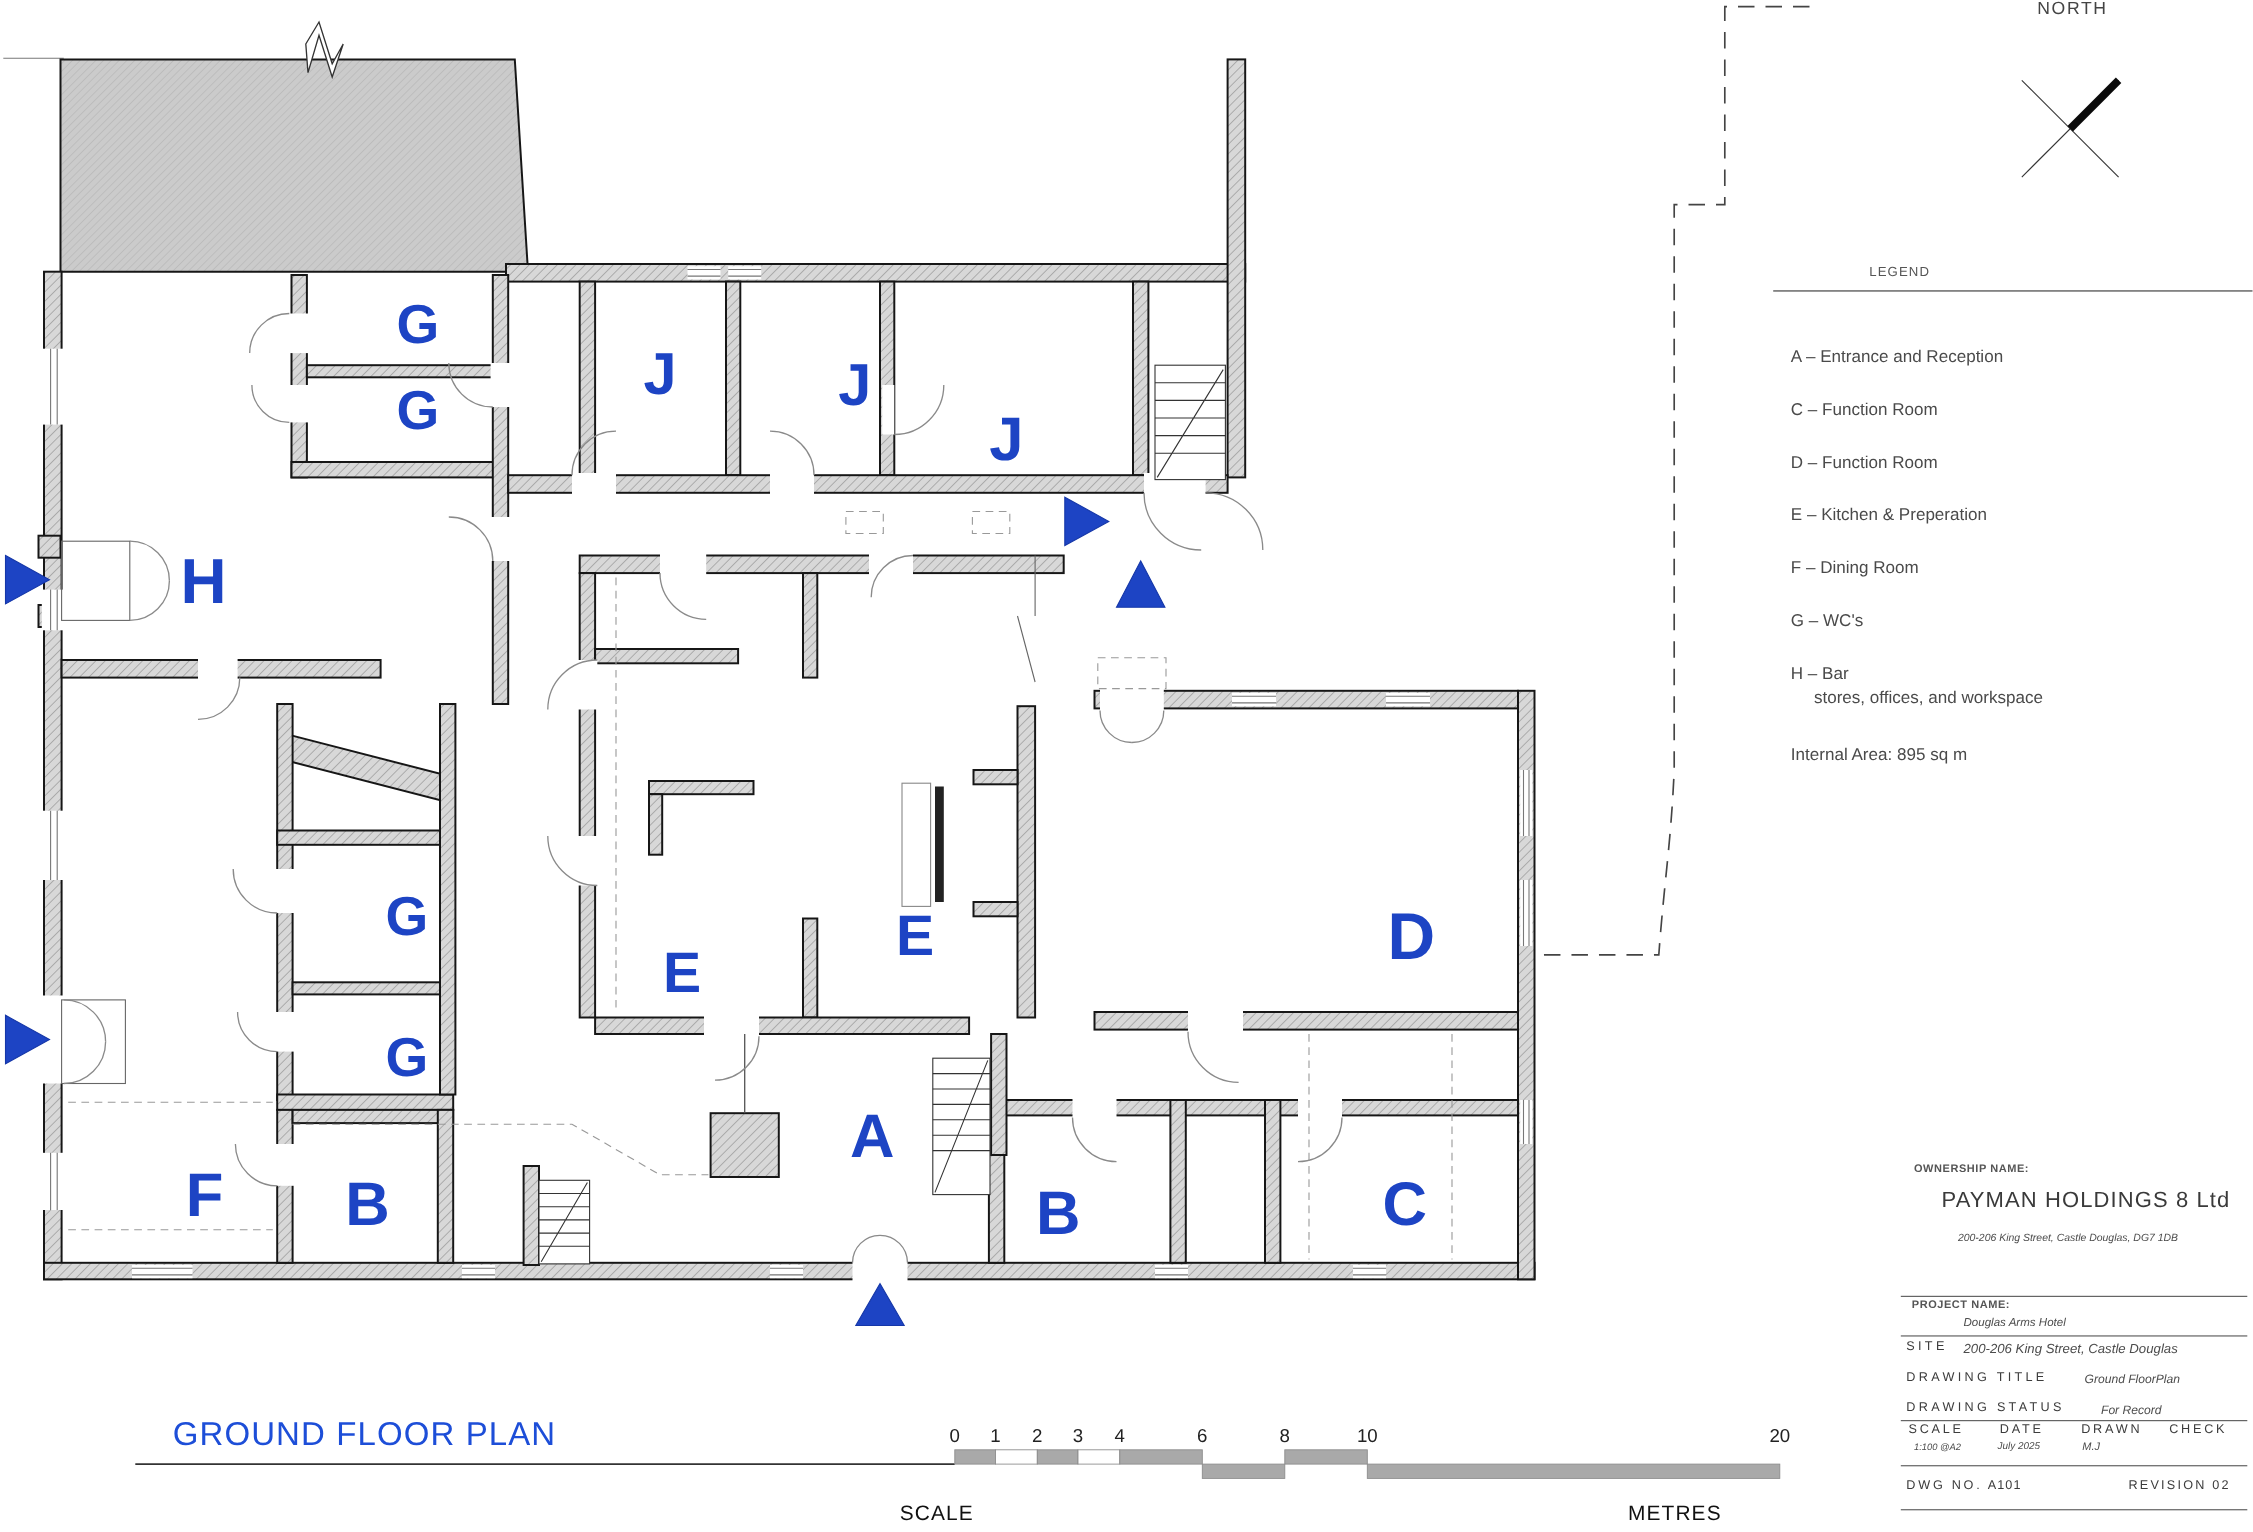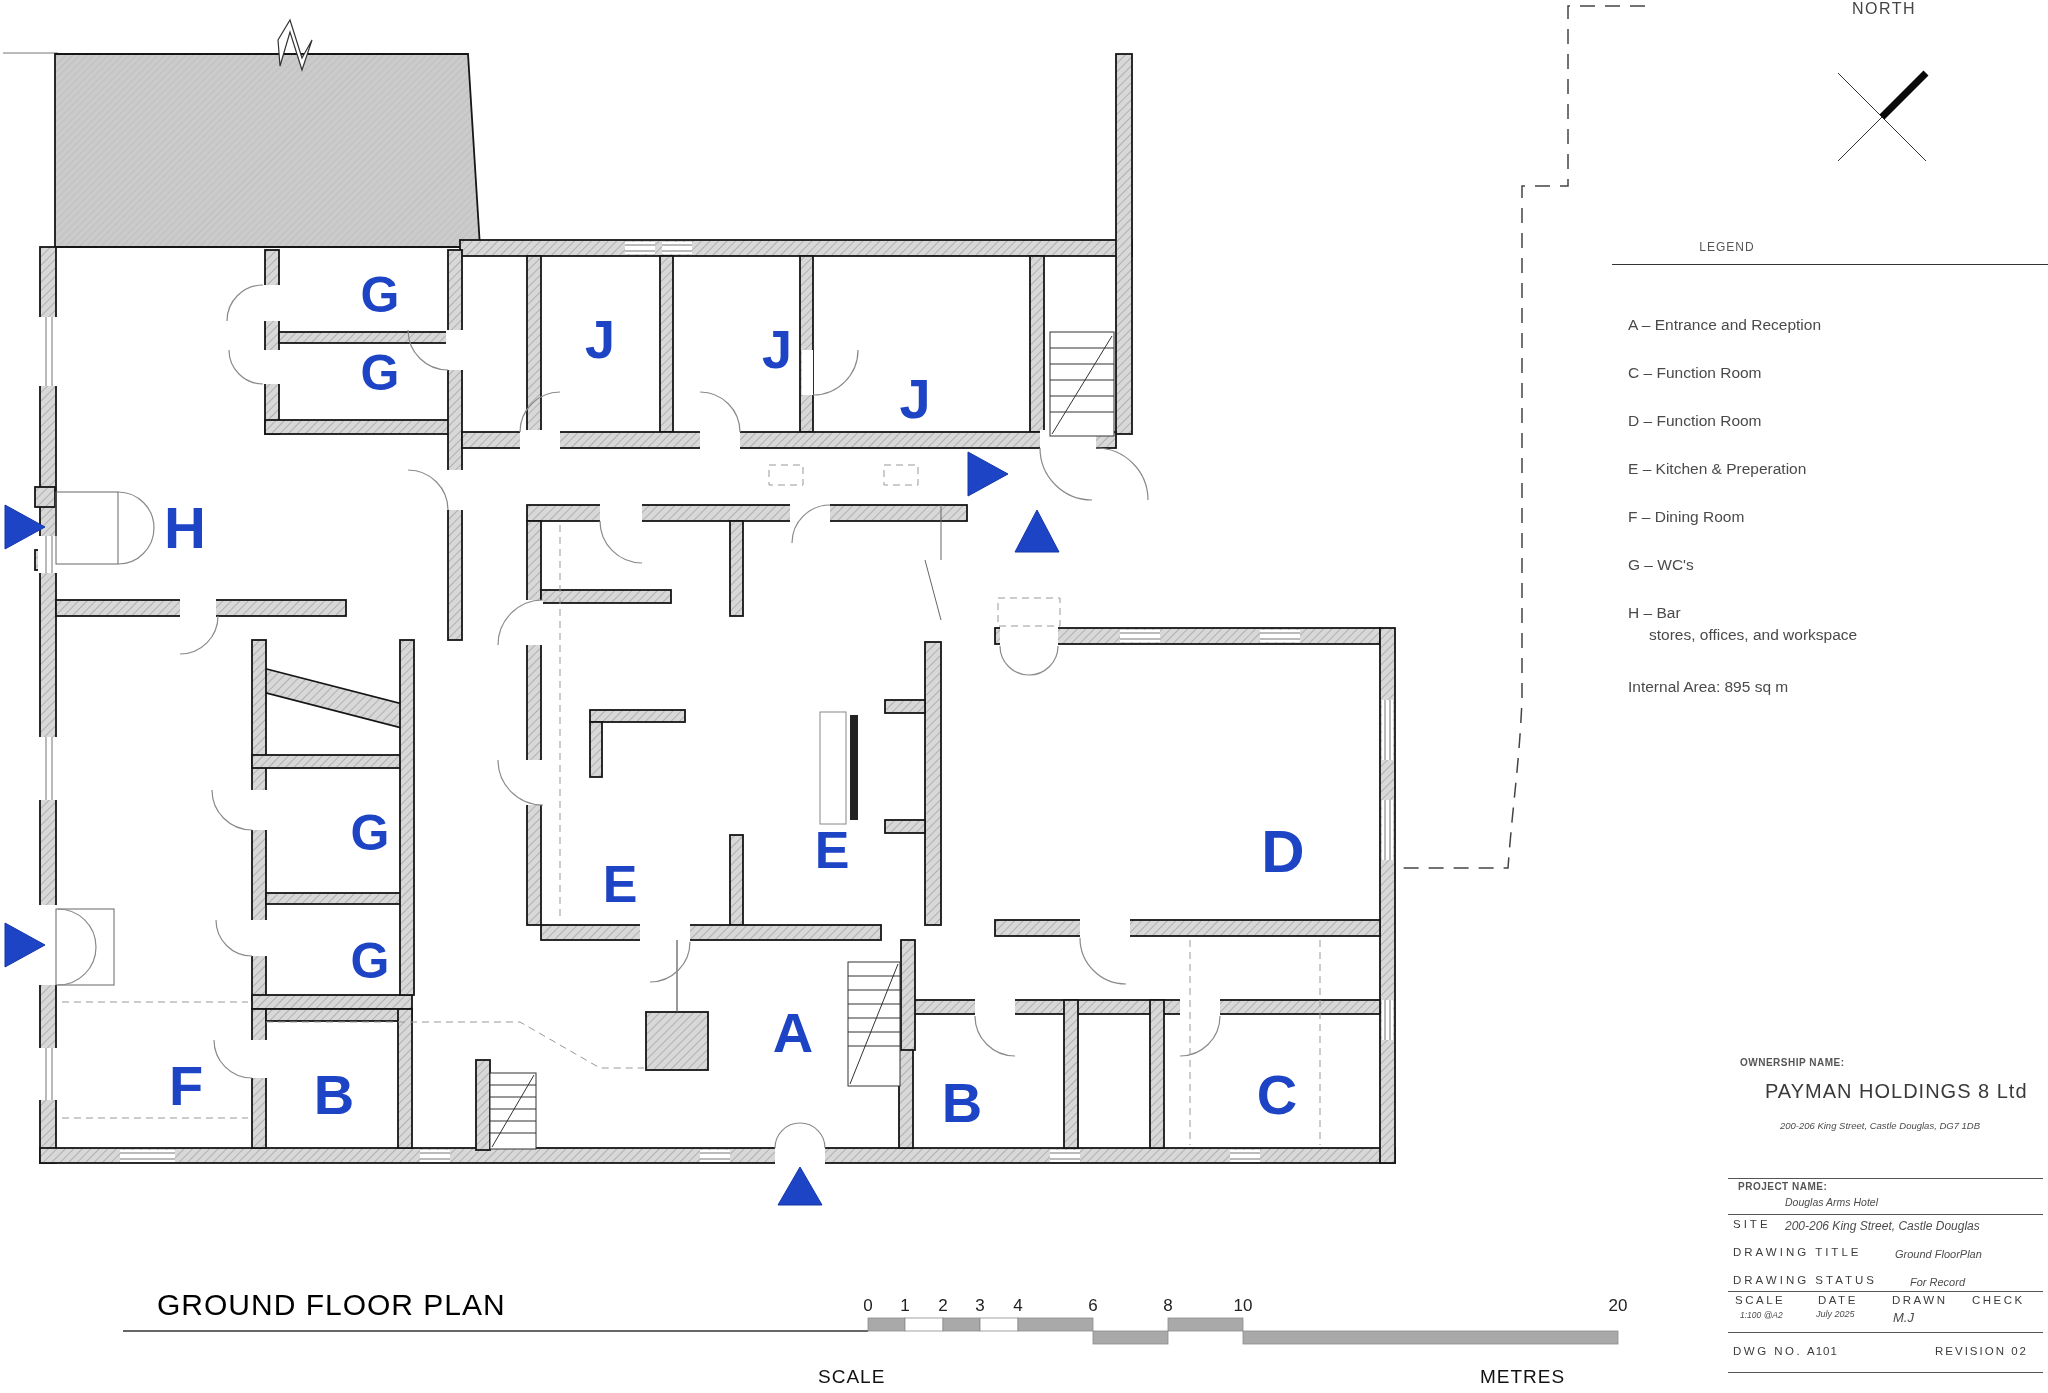--- a/index.html
+++ b/index.html
@@ -1,20 +1,20 @@
 <!DOCTYPE html>
 <html><head>
 <meta charset="utf-8">
 <style>
   html,body{margin:0;padding:0;background:#fff;}
   .canvas{position:relative;width:2048px;height:1393px;background:#fff;overflow:hidden;
           font-family:"Liberation Sans",sans-serif;color:#3d3d3d;}
   .abs{position:absolute;}
   
-  .plan-title{left:157px;top:1288px;font-size:30px;color:#000000;letter-spacing:1px;}
+  .plan-title{left:157px;top:1288px;font-size:30px;color:#1d4ed8;letter-spacing:1px;}
   .scale-word{top:1366px;font-size:19px;color:#111;letter-spacing:1px;}
   
   .legend-head{left:1612px;top:240px;width:230px;text-align:center;font-size:12px;
                letter-spacing:1px;color:#555;}
   .legend-rule{left:1612px;top:264px;width:436px;border-top:1.5px solid #333;}
   .legend-list{left:1628px;top:316px;width:400px;font-size:15.5px;color:#4a4a4a;}
   .legend-item{height:48px;line-height:17px;}
   .legend-j2{margin-top:-26px;padding-left:21px;height:50px;line-height:17px;}
   .legend-area{margin-top:2px;}
   
@@ -306,21 +306,21 @@
     <div class="abs tb-it" style="left:1895px;top:1248px;font-size:11px;">Ground FloorPlan</div>
     <div class="abs tb-ls" style="left:1733px;top:1274px;">DRAWING STATUS</div>
     <div class="abs tb-it" style="left:1910px;top:1276px;font-size:11px;">For Record</div>
     <div class="abs tb-rule" style="top:1291px;"></div>
     <div class="abs tb-ls" style="left:1735px;top:1294px;letter-spacing:2.5px;">SCALE</div>
     <div class="abs tb-ls" style="left:1818px;top:1294px;letter-spacing:2.5px;">DATE</div>
     <div class="abs tb-ls" style="left:1892px;top:1294px;letter-spacing:2.5px;">DRAWN</div>
     <div class="abs tb-ls" style="left:1972px;top:1294px;letter-spacing:2.5px;">CHECK</div>
     <div class="abs tb-it" style="left:1740px;top:1310px;font-size:8.5px;">1:100 @A2</div>
     <div class="abs tb-it" style="left:1816px;top:1309px;font-size:9px;">July 2025</div>
-    <div class="abs tb-it" style="left:1893px;top:1310px;font-size:13px;">M.J</div>
+    <div class="abs tb-it" style="left:1893px;top:1310px;font-size:10px;">M.J</div>
     <div class="abs tb-it" style="left:1975px;top:1310px;font-size:8.5px;"></div>
     <div class="abs tb-rule" style="top:1332px;"></div>
     <div class="abs tb-ls" style="left:1733px;top:1345px;letter-spacing:2.5px;">DWG  NO.</div>
     <div class="abs tb-ls" style="left:1807px;top:1345px;letter-spacing:1px;">A101</div>
     <div class="abs tb-ls" style="left:1935px;top:1345px;letter-spacing:2px;">REVISION 02</div>
     <div class="abs tb-rule" style="top:1372px;"></div>
   </div>
 
 </div>
 

